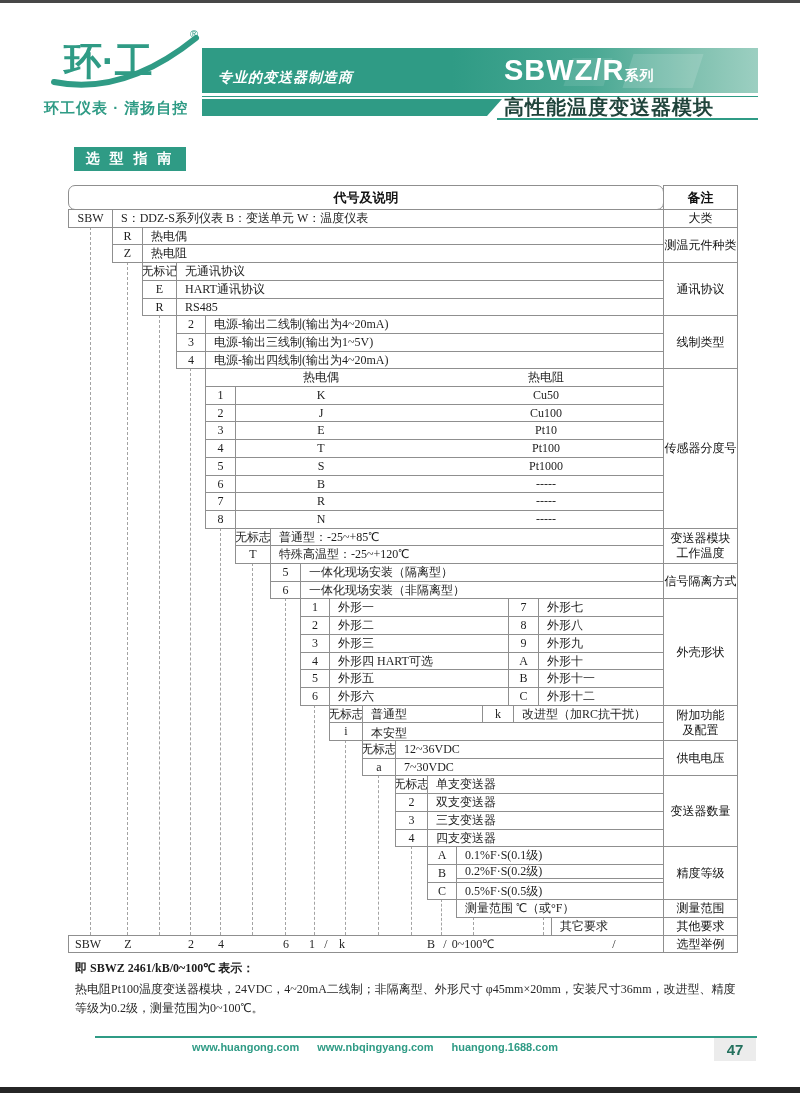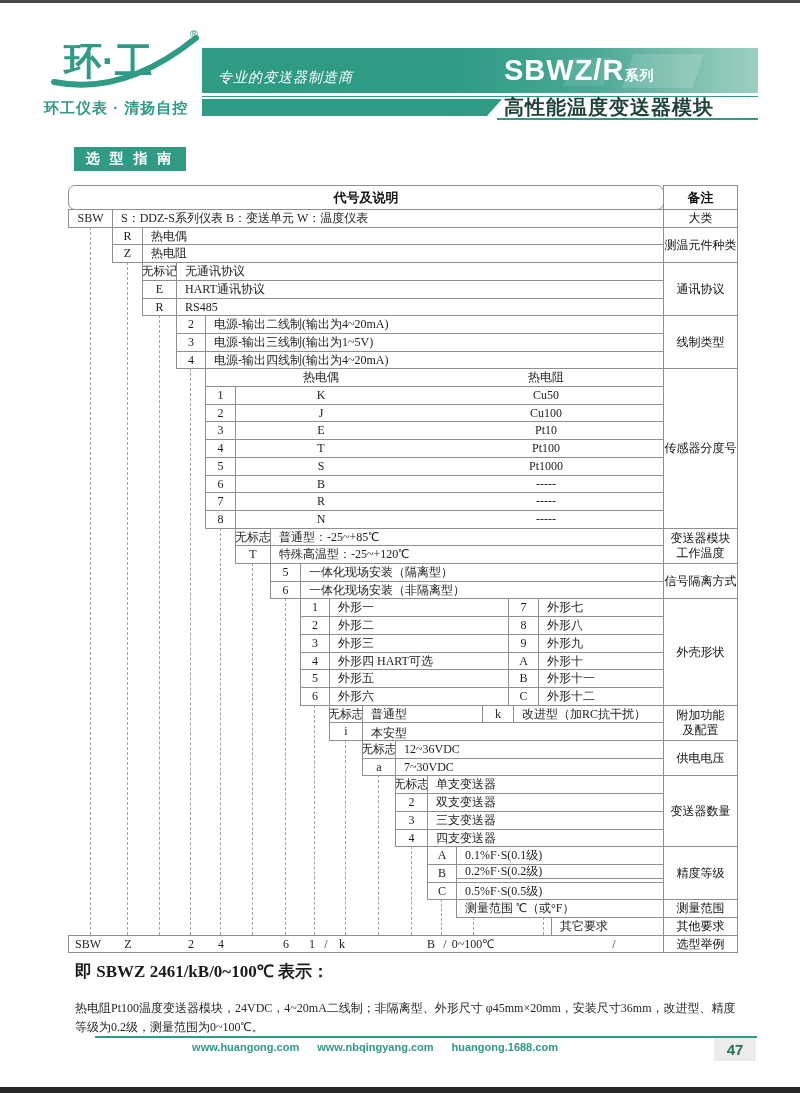--- a/index.html
+++ b/index.html
@@ -9,21 +9,21 @@
   .strip-top{left:0;top:0;width:800px;height:3px;background:#474747}
   .strip-bottom{left:0;top:1087px;width:800px;height:6px;background:#262626}
 
   
   .logo-box{left:46px;top:22px;width:160px;height:76px}
   .slogan{left:44px;top:99px;width:220px;font-size:15px;font-weight:bold;color:#2f9b85;letter-spacing:1px}
   .band1{left:202px;top:48px;width:556px;height:45px;
          background:linear-gradient(90deg,#2f9b85 0%,#2f9b85 45%,#49a893 70%,#7fc0af 88%,#9ccfc1 100%);}
   .band1 .chip1{position:absolute;right:60px;top:6px;width:70px;height:34px;background:rgba(255,255,255,.14);transform:skewX(-18deg)}
   .band1 .chip2{position:absolute;right:150px;top:10px;width:40px;height:28px;background:rgba(255,255,255,.10);transform:skewX(-18deg)}
-  .tagline{position:absolute;left:16px;bottom:6px;color:#fff;font-size:14px;font-style:italic;font-weight:normal;letter-spacing:1px}
+  .tagline{position:absolute;left:16px;bottom:6px;color:#fff;font-size:14px;font-style:italic;font-weight:bold;letter-spacing:1px}
   .series{position:absolute;left:302px;top:6px;color:#fff;font-weight:bold;font-size:29px;letter-spacing:1px;font-family:"Liberation Sans",sans-serif}
   .series-suffix{font-size:14px;font-weight:bold}
   .hairline{left:202px;top:96px;width:556px;height:1px;background:#2f9b85}
   .band2{left:202px;top:99px;width:300px;height:17px;background:#2f9b85;
          clip-path:polygon(0 0,100% 0,calc(100% - 15px) 100%,0 100%)}
   .product-title{left:504px;top:94px;width:260px;font-size:20px;font-weight:bold;color:#20443b;letter-spacing:1px}
   .title-underline{left:497px;top:118px;width:261px;height:2px;background:#2f9b85}
 
   
   .badge{left:74px;top:147px;width:112px;height:24px;background:#2f9b85;color:#fff;
@@ -37,21 +37,21 @@
   .c-center{justify-content:center}
   .c-desc{padding-left:8px}
   .c-head{font-weight:bold;font-size:13px;color:#111}
   .remark{justify-content:center;flex-direction:column;text-align:center;line-height:1.25;color:#111;white-space:normal}
   .dash{position:absolute;width:0;border-left:1px dashed #a3a3a3}
   .sp{position:absolute;text-align:center}
   .extok{position:absolute;transform:translateX(-50%);top:50%;margin-top:-8px;height:16px;line-height:16px}
 
   
   .note{left:75px;top:959px;width:662px;font-family:"Liberation Serif",serif;color:#262626}
-  .note .lead{font-size:17px;font-weight:bold;margin-bottom:16px;color:#1c1c1c}
+  .note .lead{font-size:12px;font-weight:bold;margin-bottom:3px;color:#1c1c1c}
   .note .body{font-size:12px;line-height:1.55}
 
   
   .foot-line{left:95px;top:1036px;width:662px;height:2px;background:#2f9b85}
   .foot-urls{left:95px;top:1041px;width:560px;display:flex;justify-content:center;gap:18px;
              font-size:11px;font-weight:bold;color:#2f9b85}
   .page-box{left:714px;top:1038px;width:42px;height:23px;background:#ececec;color:#23705d;
             display:flex;align-items:center;justify-content:center;font-size:15px;font-weight:bold}
 </style>
 </head>

